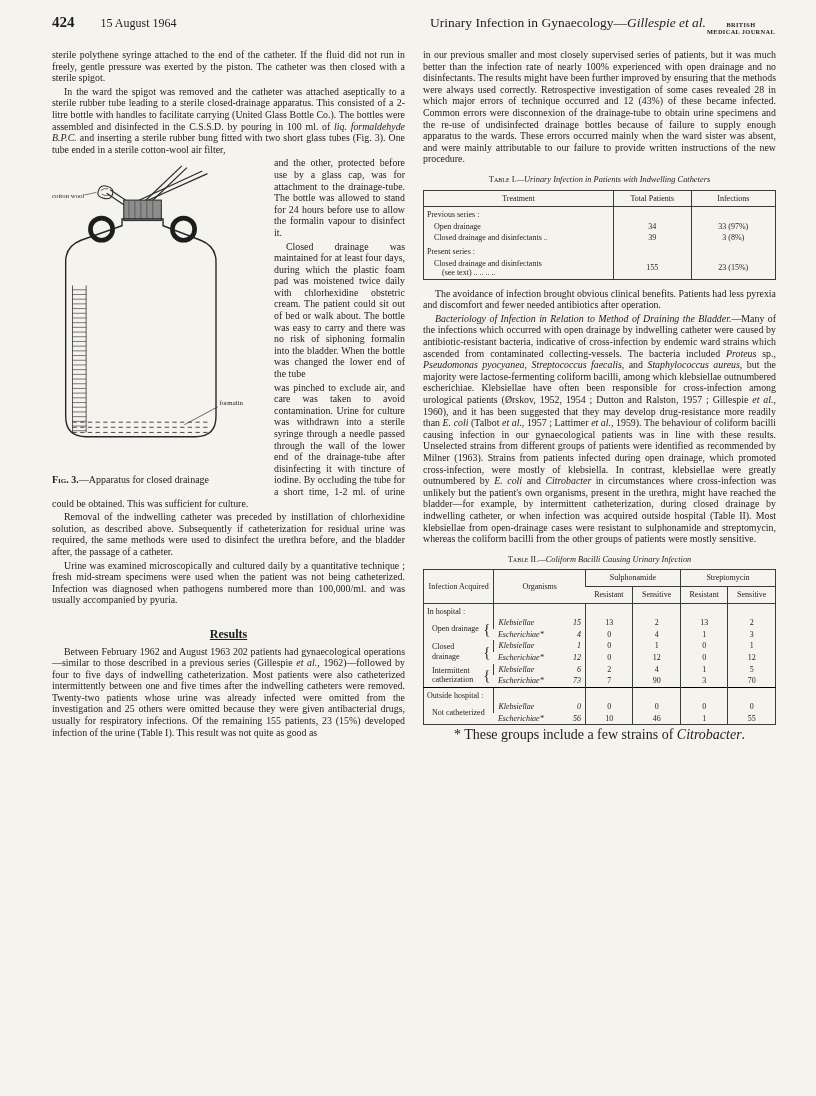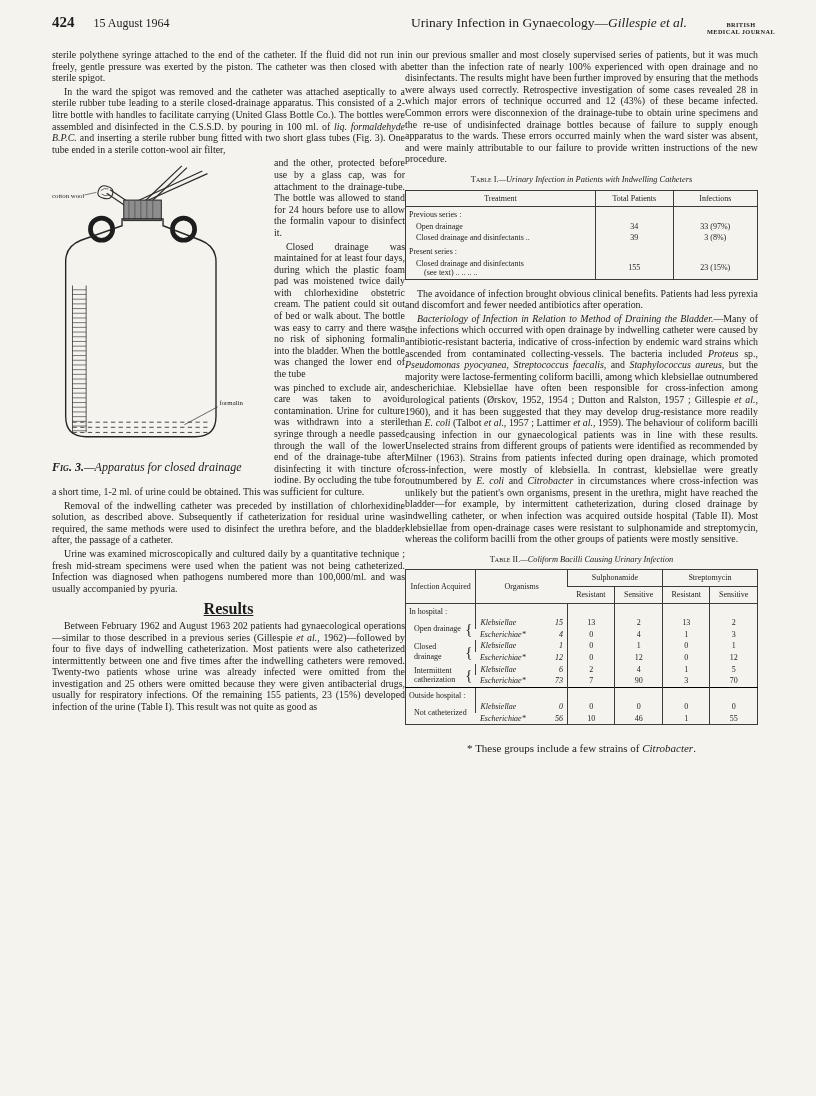--- a/index.html
+++ b/index.html
@@ -6,37 +6,37 @@
   html,body { width:816px; height:1096px; }
   body {
     background:#f5f3ee;
     font-family:"Liberation Serif", serif;
     color:#1c1c1c;
     overflow:hidden;
   }
   .page { padding:14px 40px 0 52px; }
 
   
-  .hdr { display:flex; align-items:baseline;gap:19px; }
+  .hdr { display:flex; align-items:baseline; }
   .pageno { font-size:15px; font-weight:bold; }
-  .hdate { font-size:12px; white-space:nowrap; }
+  .hdate { font-size:12px; margin-left:26px; white-space:nowrap; }
   .htitle { flex:1; text-align:right; font-size:13.5px; }
   .bmj { width:70px; text-align:center; font-size:6.3px; font-weight:bold; letter-spacing:.4px; line-height:7px; font-variant:small-caps; }
 
   
-  .cols { display:flex; margin-top:14px; }
+  .cols { display:flex; gap:18px; margin-top:14px; }
   .col { width:353px; font-size:9.9px; line-height:11.6px; text-align:justify; }
   p { margin-bottom:2px; }
   p.ind { text-indent:12px; }
-  .heading { text-align:center; font-weight:bold; font-size:16px; margin:9px 0 5px; text-indent:0;text-decoration:underline; }
+  .heading { text-align:center; font-weight:bold; font-size:12px; margin:23px 0 5px; text-indent:0;text-decoration:underline; }
 
   
   .figure { float:left; width:212px; margin:2px 10px 3px 0; }
   .figure svg { display:block; }
-  .figcap { font-size:12px; margin-top:3px; text-align:left;font-style:italic; }
+  .figcap { font-size:10px; margin-top:15px; text-align:left; }
   .figcap .sc { font-weight:bold; }
   .figlabel { font-size:8px; fill:#1c1c1c; font-family:"Liberation Serif", serif; }
 
   .sc { font-variant:small-caps; }
 
   
   .tblock { margin:9px 0 8px; }
   .tcap { text-align:center; font-size:8.4px; margin-bottom:4px; }
   .tcap i { font-style:italic; }
   table.jt { border-collapse:collapse; width:100%; border:1px solid #3b3b3b; font-size:8px; line-height:9.6px; }
@@ -51,21 +51,21 @@
   .sub2 { padding-left:8px; }
 
   .t2 col.ca { width:20%; } .t2 col.cb { width:26%; }
   .t2 col.cn { width:13.5%; }
   .t2 td.cat { padding-left:8px; }
   .t2 .catflex { display:flex; align-items:center; justify-content:space-between; }
   .t2 .brace { font-size:15px; font-weight:normal; line-height:10px; color:#2a2a2a; }
   .t2 td.org { padding-left:4px; padding-right:4px;font-style:italic; }
   .t2 .orgflex { display:flex; justify-content:space-between; }
   .t2 tr.sep td { border-top:1px solid #000000; }
-  .tfoot { text-align:center; font-size:11px; margin-top:18px; }
+  .tfoot { text-align:center; font-size:14px; margin-top:4px; }
 </style>
 </head>
 <body>
 
 <div class="page">
 
   <div class="hdr">
     <span class="pageno">424</span>
     <span class="hdate">15 August 1964</span>
     <span class="htitle"><span>Urinary Infection in Gynaecology—</span><i>Gillespie et al.</i></span>

